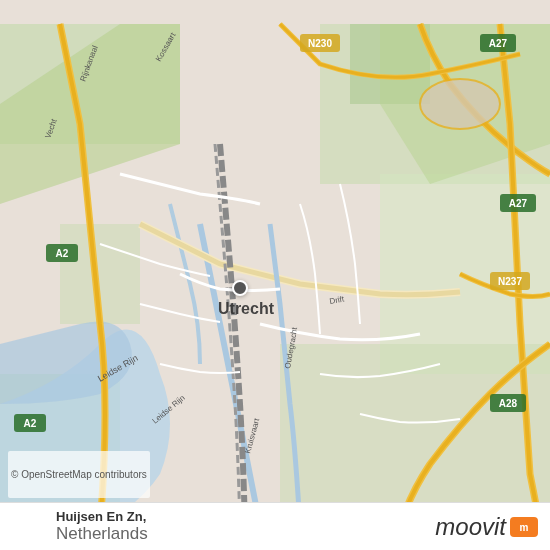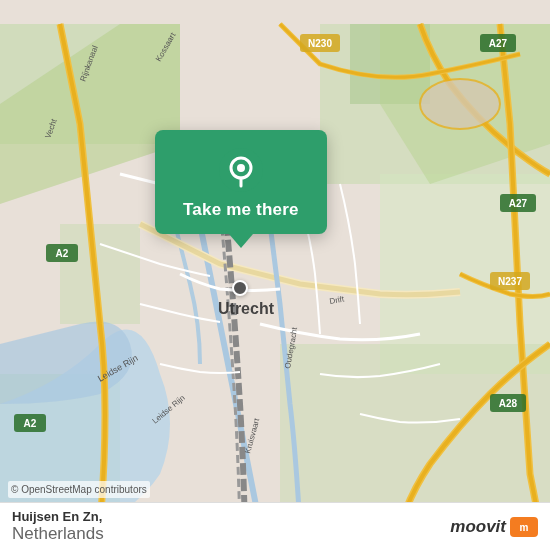--- a/index.html
+++ b/index.html
@@ -41,42 +41,43 @@
       align-items: center;
       justify-content: space-between;
       padding: 0 12px;
       border-top: 1px solid #ddd;
       z-index: 10;
     }
 
     #location-info {
       display: flex;
       flex-direction: column;
+      margin-left: 44px;
     }
 
     #location-name {
       font-size: 13px;
       font-weight: 600;
       color: #333;
     }
 
     #location-country {
       font-size: 17px;
       color: #666;
     }
 
     #moovit-logo {
       display: flex;
       align-items: center;
       gap: 4px;
     }
 
     #moovit-text {
-      font-size: 17px;
-      font-weight: bold;
+      font-size: 24px;
+      font-weight: normal;
       color: #333;
       font-style: italic;
     }
 
     #moovit-icon {
       width: 28px;
       height: 20px;
       background: #f47c20;
       border-radius: 4px;
       display: flex;
@@ -84,21 +85,21 @@
       justify-content: center;
     }
 
     #copyright {
       position: absolute;
       bottom: 52px;
       left: 8px;
       font-size: 10px;
       color: #555;
       background: rgba(255,255,255,0.7);
-      padding: 3px 3px;
+      padding: 18px 3px;
       border-radius: 2px;
       z-index: 10;
     }
 
     
     #popup {
       position: absolute;
       top: 130px;
       left: 155px;
       z-index: 20;
@@ -244,33 +245,20 @@
     <text x="100" y="358" font-size="9" fill="#555" font-family="Arial" transform="rotate(-30,100,358)">Leidse Rijn</text>
     <text x="155" y="400" font-size="8" fill="#555" font-family="Arial" transform="rotate(-40,155,400)">Leidse Rijn</text>
     <text x="50" y="115" font-size="8" fill="#555" font-family="Arial" transform="rotate(-70,50,115)">Vecht</text>
     <text x="250" y="430" font-size="8" fill="#555" font-family="Arial" transform="rotate(-75,250,430)">Kruisvaart</text>
     <text x="290" y="345" font-size="8" fill="#555" font-family="Arial" transform="rotate(-80,290,345)">Oudegracht</text>
     <text x="330" y="280" font-size="8" fill="#555" font-family="Arial" transform="rotate(-10,330,280)">Drift</text>
     <text x="85" y="58" font-size="8" fill="#555" font-family="Arial" transform="rotate(-70,85,58)">Rijnkanaal</text>
     <text x="160" y="38" font-size="8" fill="#555" font-family="Arial" transform="rotate(-60,160,38)">Kossaart</text>
   </svg>
 
-  <div id="popup">
-    <div id="popup-card">
-
-      <svg id="pin-icon" viewBox="0 0 44 44" xmlns="http://www.w3.org/2000/svg">
-        <circle cx="22" cy="22" r="22" fill="#2e9e6b"></circle>
-        <circle cx="22" cy="20" r="10" fill="none" stroke="white" stroke-width="3"></circle>
-        <circle cx="22" cy="20" r="4" fill="white"></circle>
-        <line x1="22" y1="30" x2="22" y2="38" stroke="white" stroke-width="3" stroke-linecap="round"></line>
-      </svg>
-      <span id="take-me-there-btn">Take me there</span>
-    </div>
-    <div id="popup-tail"></div>
-  </div>
 
   <div id="map-pin"></div>
 
   <div id="copyright">
     <span>© OpenStreetMap contributors</span>
   </div>
 
   <div id="bottom-bar">
     <div id="location-info">
       <span id="location-name">Huijsen En Zn,</span>

